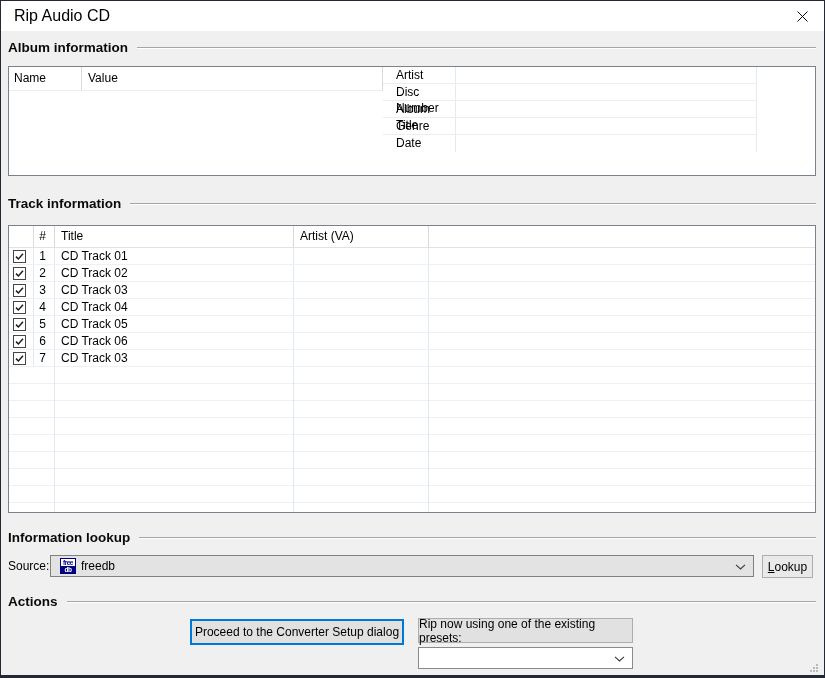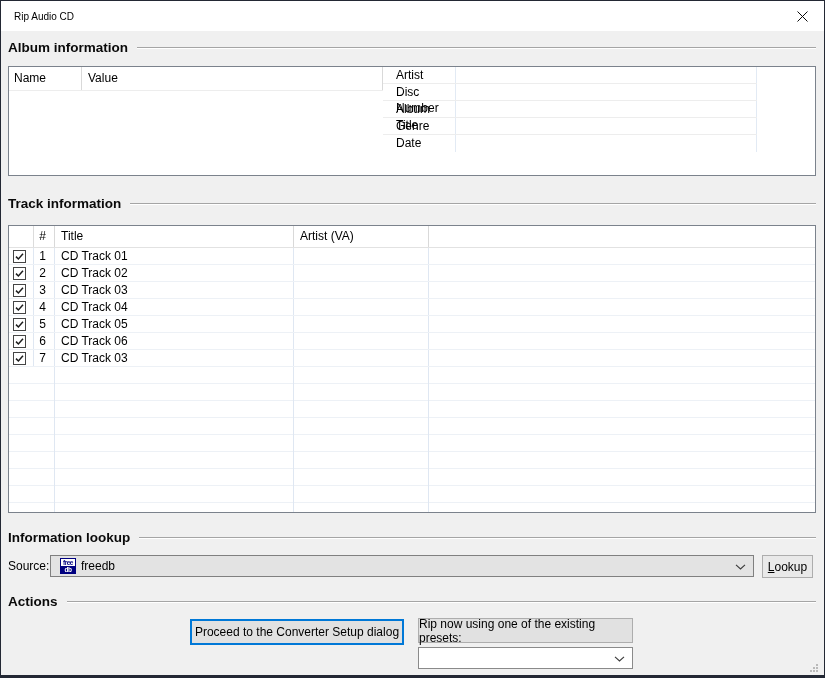--- a/index.html
+++ b/index.html
@@ -18,21 +18,21 @@
     border: 1px solid #232834;
     border-bottom-width: 3px;
     overflow: hidden;
   }
   
   .titlebar {
     position: absolute; left: 0; top: 0; right: 0; height: 30px;
     background: #ffffff;
     display: flex; align-items: center;
   }
-  .titlebar .title { padding-left: 13px; font-size: 10px; color: #000; }
+  .titlebar .title { padding-left: 13px; font-size: 16px; color: #000; }
   .close-btn {
     position: absolute; right: 0; top: 0; width: 44px; height: 30px;
     display: flex; align-items: center; justify-content: center;
     cursor: default;
   }
   
   .content { position: absolute; left: 0; top: 30px; right: 0; bottom: 0; background: #f0f0f0; }
   .sec {
     position: absolute; left: 7px; right: 8px;
     display: flex; align-items: center; gap: 9px; height: 17px;

